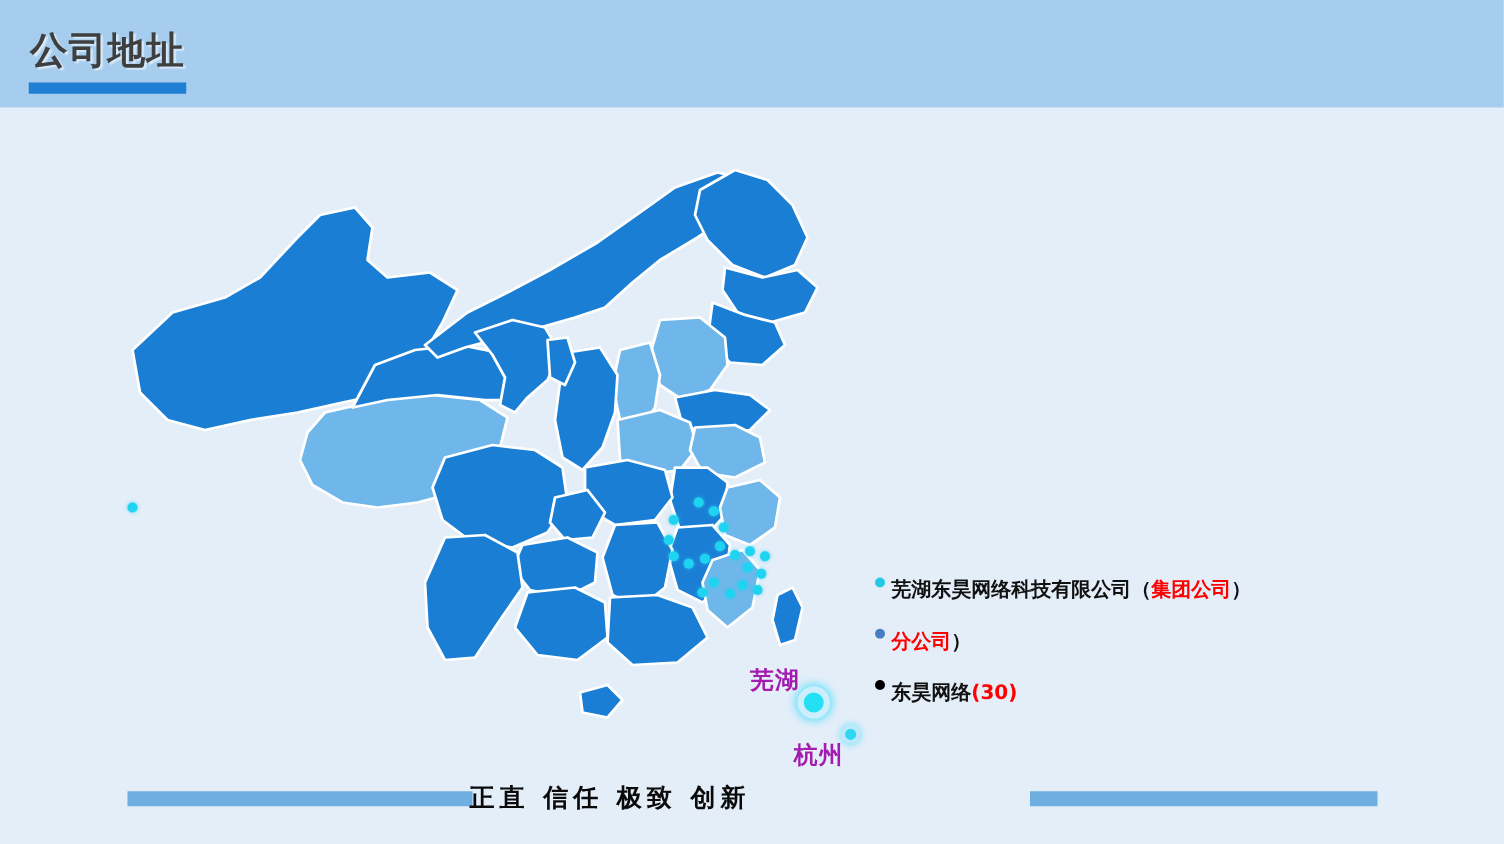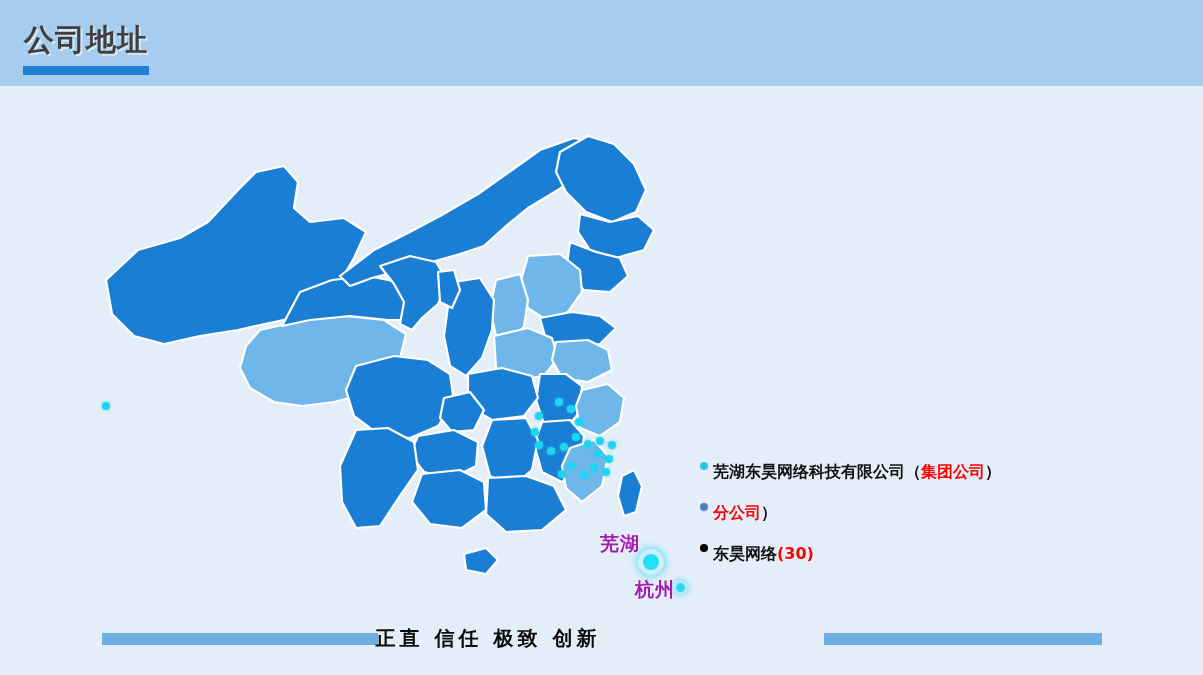--- a/index.html
+++ b/index.html
@@ -42,21 +42,21 @@
   .map-wrap{
     position:absolute;left:88px;top:130px;width:620px;height:480px;
   }
   .map-wrap svg{display:block;width:620px;height:480px;}
   .city-label{
     position:absolute;font-size:19px;font-weight:bold;color:#a21caf;
     letter-spacing:1px;white-space:nowrap;
     text-shadow:0 0 3px rgba(255,255,255,.35);
   }
   #label-wuhu{left:512px;top:401px;}
-  #label-hangzhou{left:547px;top:447px;}
+  #label-hangzhou{left:547px;top:461px;}
   .marker{position:absolute;border-radius:50%;}
   .marker-main{
     width:26px;height:26px;left:550px;top:419px;
     background:#23e0f5;
     border:5px solid #cdeffb;
     box-sizing:border-box;
     box-shadow:0 0 7px 2px rgba(60,220,250,.75);
   }
   .marker-branch{
     width:15px;height:15px;left:585px;top:450px;

